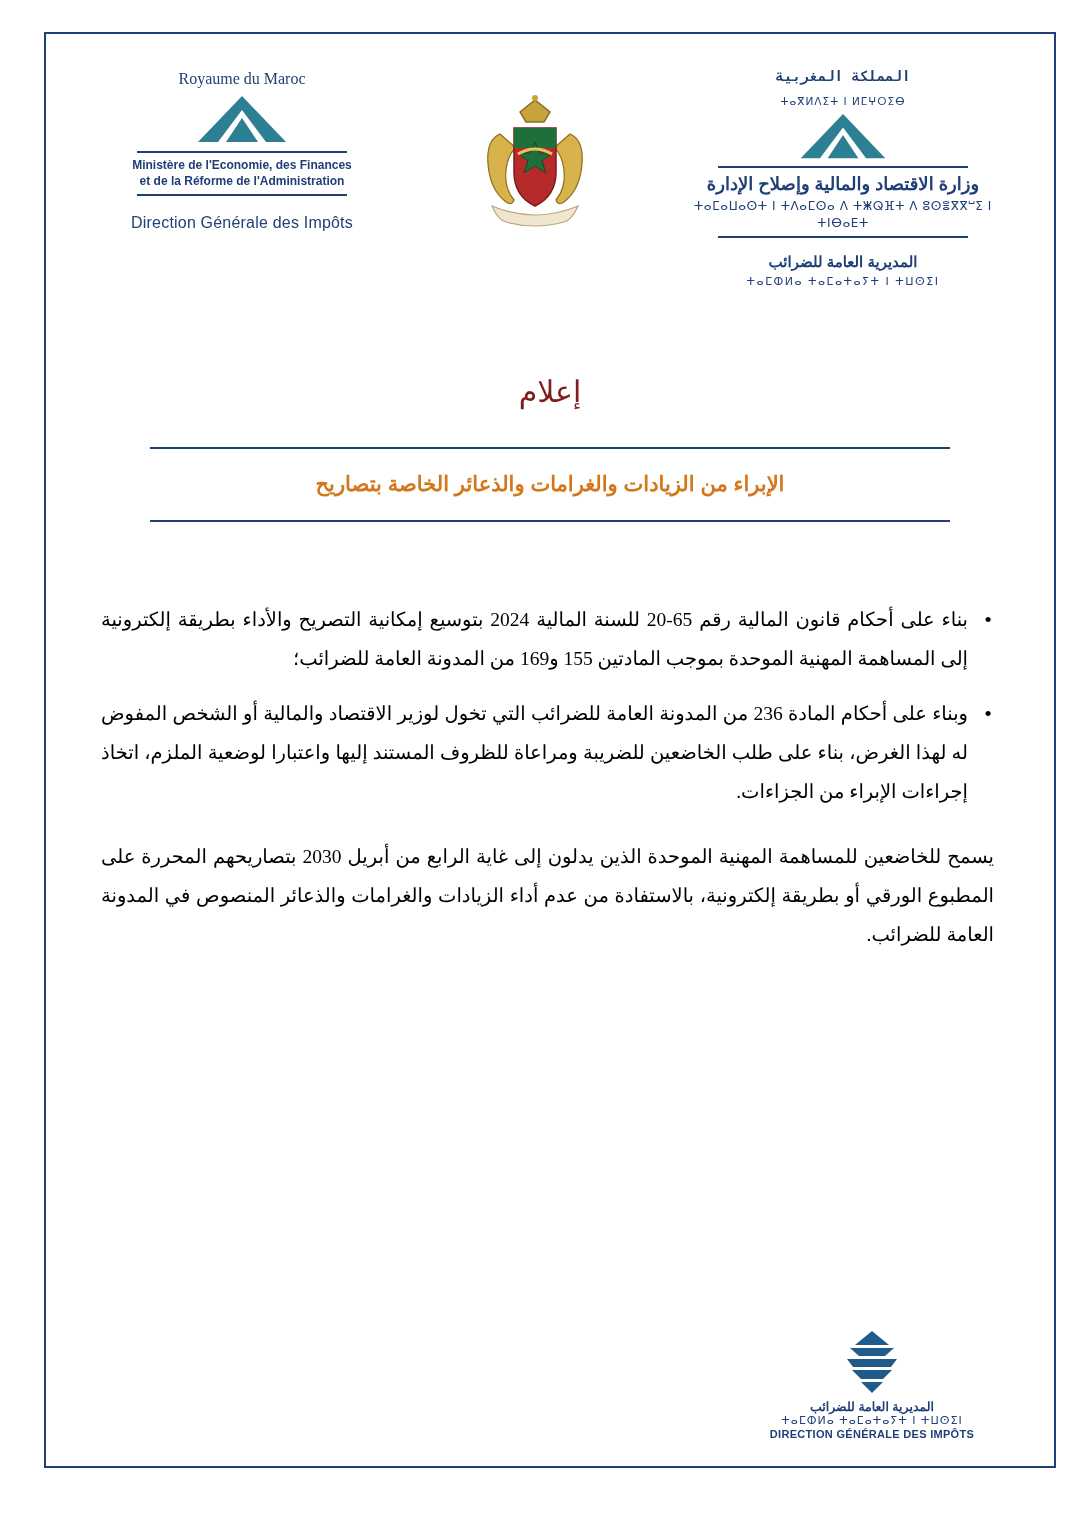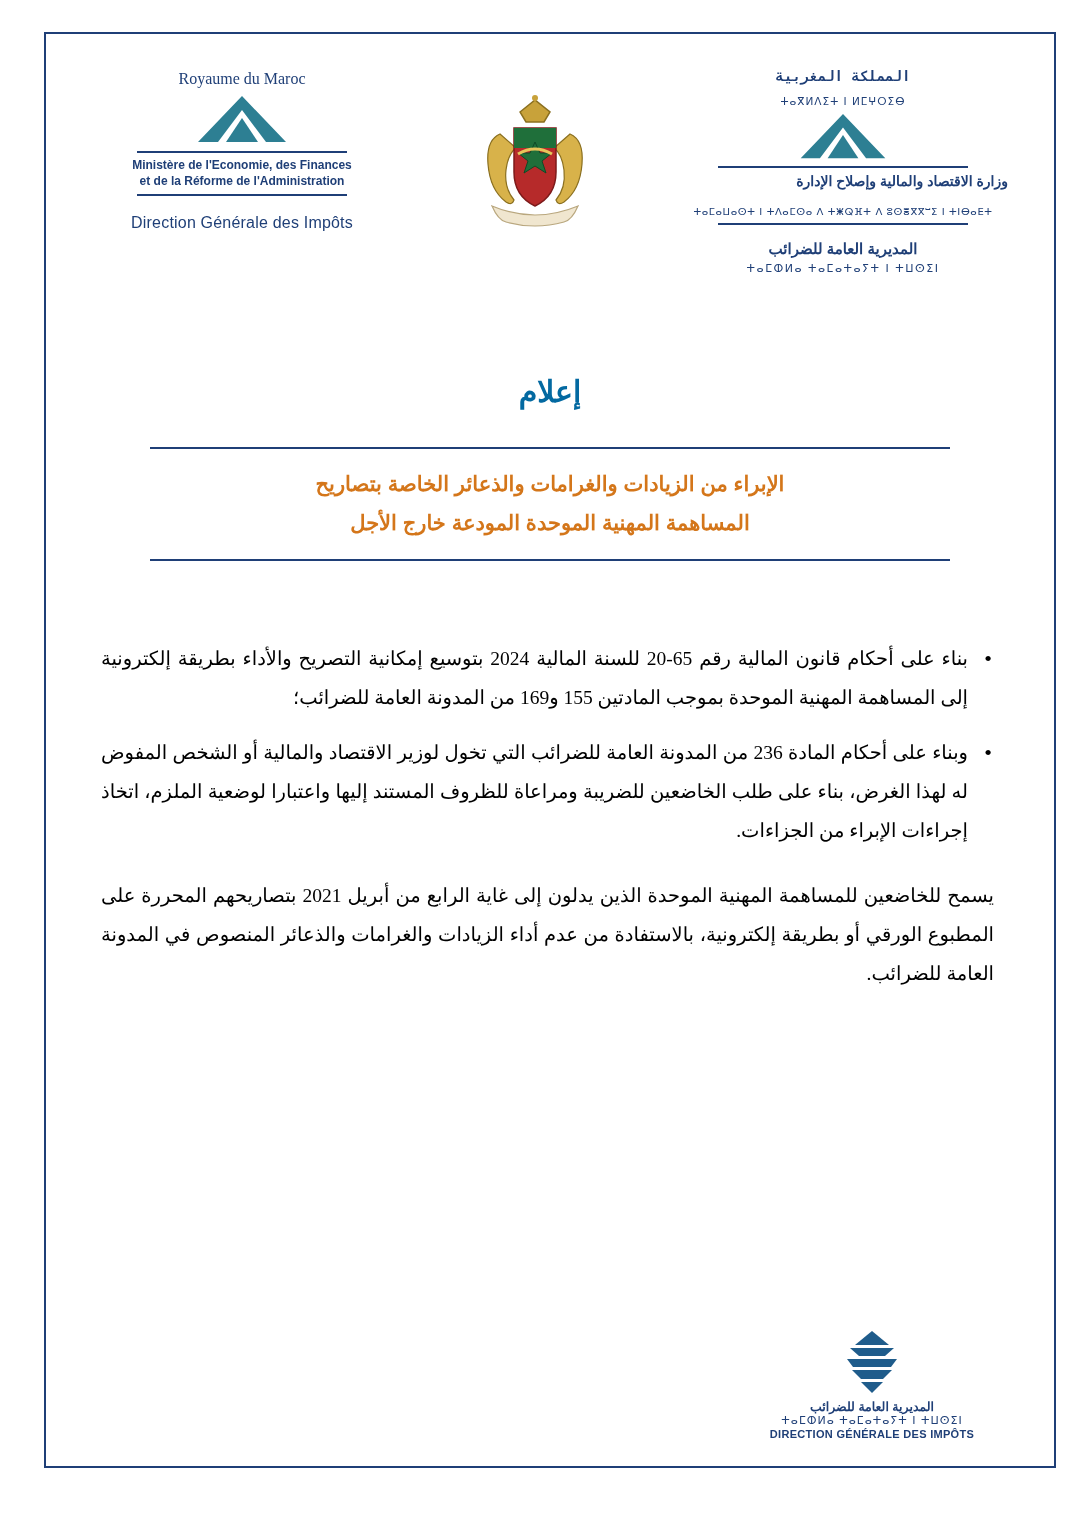--- a/index.html
+++ b/index.html
@@ -81,29 +81,28 @@
   }
   .logo-ar .kingdom-tif {
     font-family: "DejaVu Sans", sans-serif;
     font-size: 10.5px;
     letter-spacing: 1px;
     margin-top: 6px;
   }
   .logo-ar .ministry-ar {
     font-family: "Liberation Sans", sans-serif;
     font-weight: bold;
-    font-size: 14px;
+    font-size: 18px;
     margin-top: 2px;
-    text-align: right;
   }
   .logo-ar .ministry-tif {
     font-family: "DejaVu Sans", sans-serif;
-    font-size: 10px;
+    font-size: 12px;
     letter-spacing: .6px;
-    margin-top: 13px;
+    margin-top: 1px;
   }
   .logo-ar .dgi-ar {
     font-family: "Liberation Sans", sans-serif;
     font-weight: bold;
     font-size: 15px;
     margin-top: 13px;
   }
   .logo-ar .dgi-tif {
     font-family: "DejaVu Sans", sans-serif;
     font-size: 11px;
@@ -124,23 +123,23 @@
     padding-top: 26px;
   }
 
   
   .title-block {
     margin-top: 120px;
     text-align: center;
   }
   .doc-title {
     font-family: "Liberation Sans", sans-serif;
-    font-weight: bold;
+    font-weight: normal;
     font-size: 30px;
-    color: #0369a1;
+    color: #7f1d1d;
     direction: rtl;
   }
 
   .subtitle-box {
     margin: 38px auto 8px auto;
     width: 800px;
     border-top: 2px solid #1f3f77;
     border-bottom: 2px solid #1f3f77;
     padding: 16px 10px 16px 10px;
     box-sizing: border-box;
@@ -278,30 +277,29 @@
       <div class="dgi-ar">المديرية العامة للضرائب</div>
       <div class="dgi-tif">ⵜⴰⵎⵀⵍⴰ ⵜⴰⵎⴰⵜⴰⵢⵜ ⵏ ⵜⵡⵙⵉⵏ</div>
     </div>
   </div>
 
   <div class="title-block">
     <div class="doc-title">إعلام</div>
 
     <div class="subtitle-box">
       <div class="subtitle">الإبراء من الزيادات والغرامات والذعائر الخاصة بتصاريح</div>
-      <div class="subtitle">المساهمة المهنية الموحدة المودعة خارج الأجل</div>
     </div>
   </div>
 
   <div class="content">
     <ul class="bullets">
       <li>بناء على أحكام قانون المالية رقم 65-20 للسنة المالية 2024 بتوسيع إمكانية التصريح والأداء بطريقة إلكترونية إلى المساهمة المهنية الموحدة بموجب المادتين 155 و169 من المدونة العامة للضرائب؛</li>
       <li>وبناء على أحكام المادة 236 من المدونة العامة للضرائب التي تخول لوزير الاقتصاد والمالية أو الشخص المفوض له لهذا الغرض، بناء على طلب الخاضعين للضريبة ومراعاة للظروف المستند إليها واعتبارا لوضعية الملزم، اتخاذ إجراءات الإبراء من الجزاءات.</li>
     </ul>
-    <div class="para">يسمح للخاضعين للمساهمة المهنية الموحدة الذين يدلون إلى غاية الرابع من أبريل 2021 بتصاريحهم المحررة على المطبوع الورقي أو بطريقة إلكترونية، بالاستفادة من عدم أداء الزيادات والغرامات والذعائر المنصوص في المدونة العامة للضرائب.</div>
+    <div class="para">يسمح للخاضعين للمساهمة المهنية الموحدة الذين يدلون إلى غاية الرابع من أبريل 2030 بتصاريحهم المحررة على المطبوع الورقي أو بطريقة إلكترونية، بالاستفادة من عدم أداء الزيادات والغرامات والذعائر المنصوص في المدونة العامة للضرائب.</div>
   </div>
 
   <div class="footer">
     <div class="fan">
       <svg width="70" height="66" viewBox="0 0 70 66" aria-hidden="true">
         <g fill="#1f5c8b">
           <polygon points="35,2 52,16 35,16"></polygon>
           <polygon points="35,2 18,16 35,16"></polygon>
           <polygon points="35,19 57,19 48,27 35,27"></polygon>
           <polygon points="35,19 13,19 22,27 35,27"></polygon>

